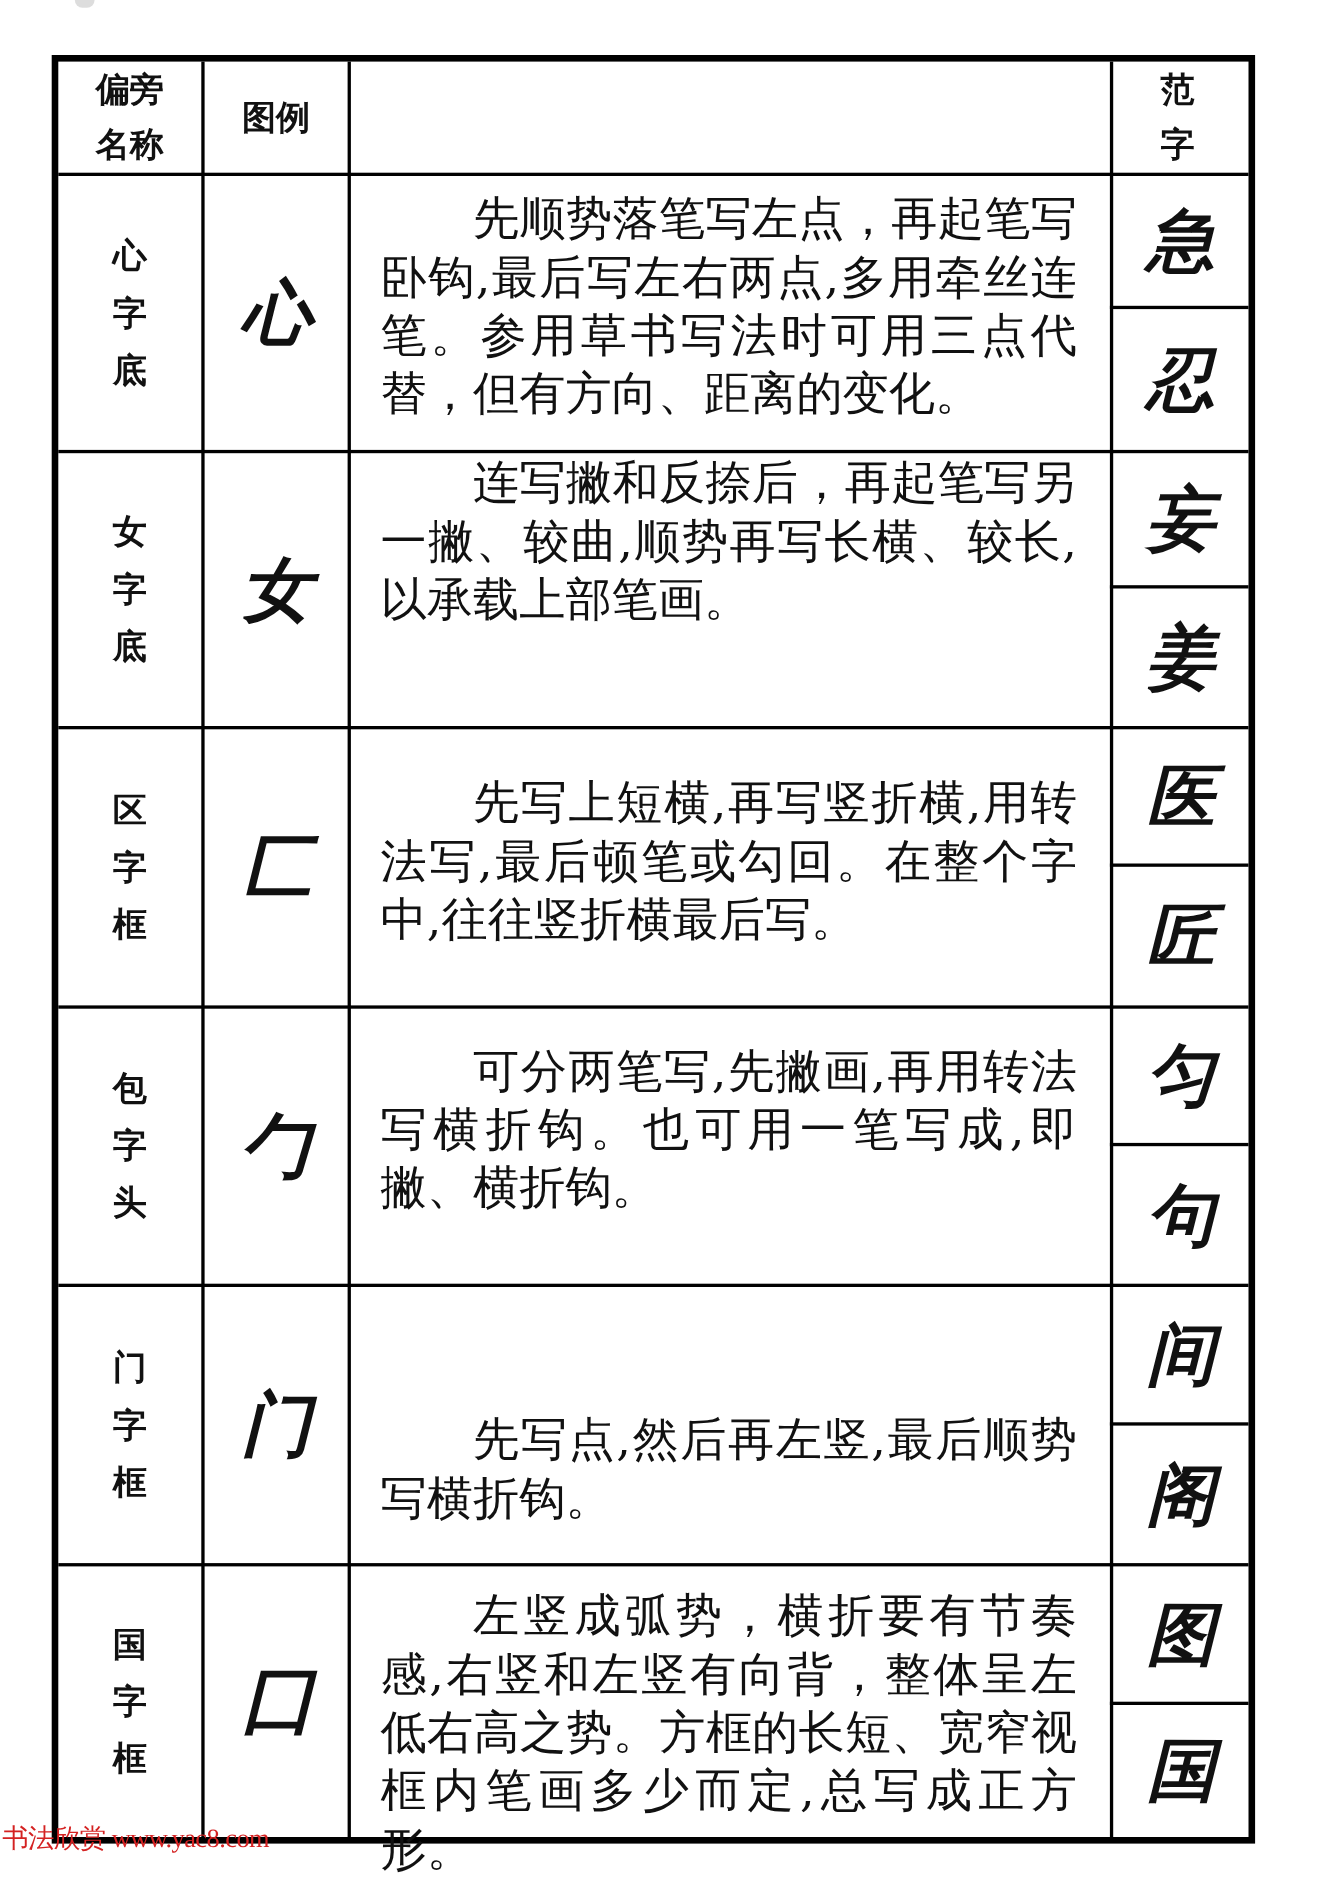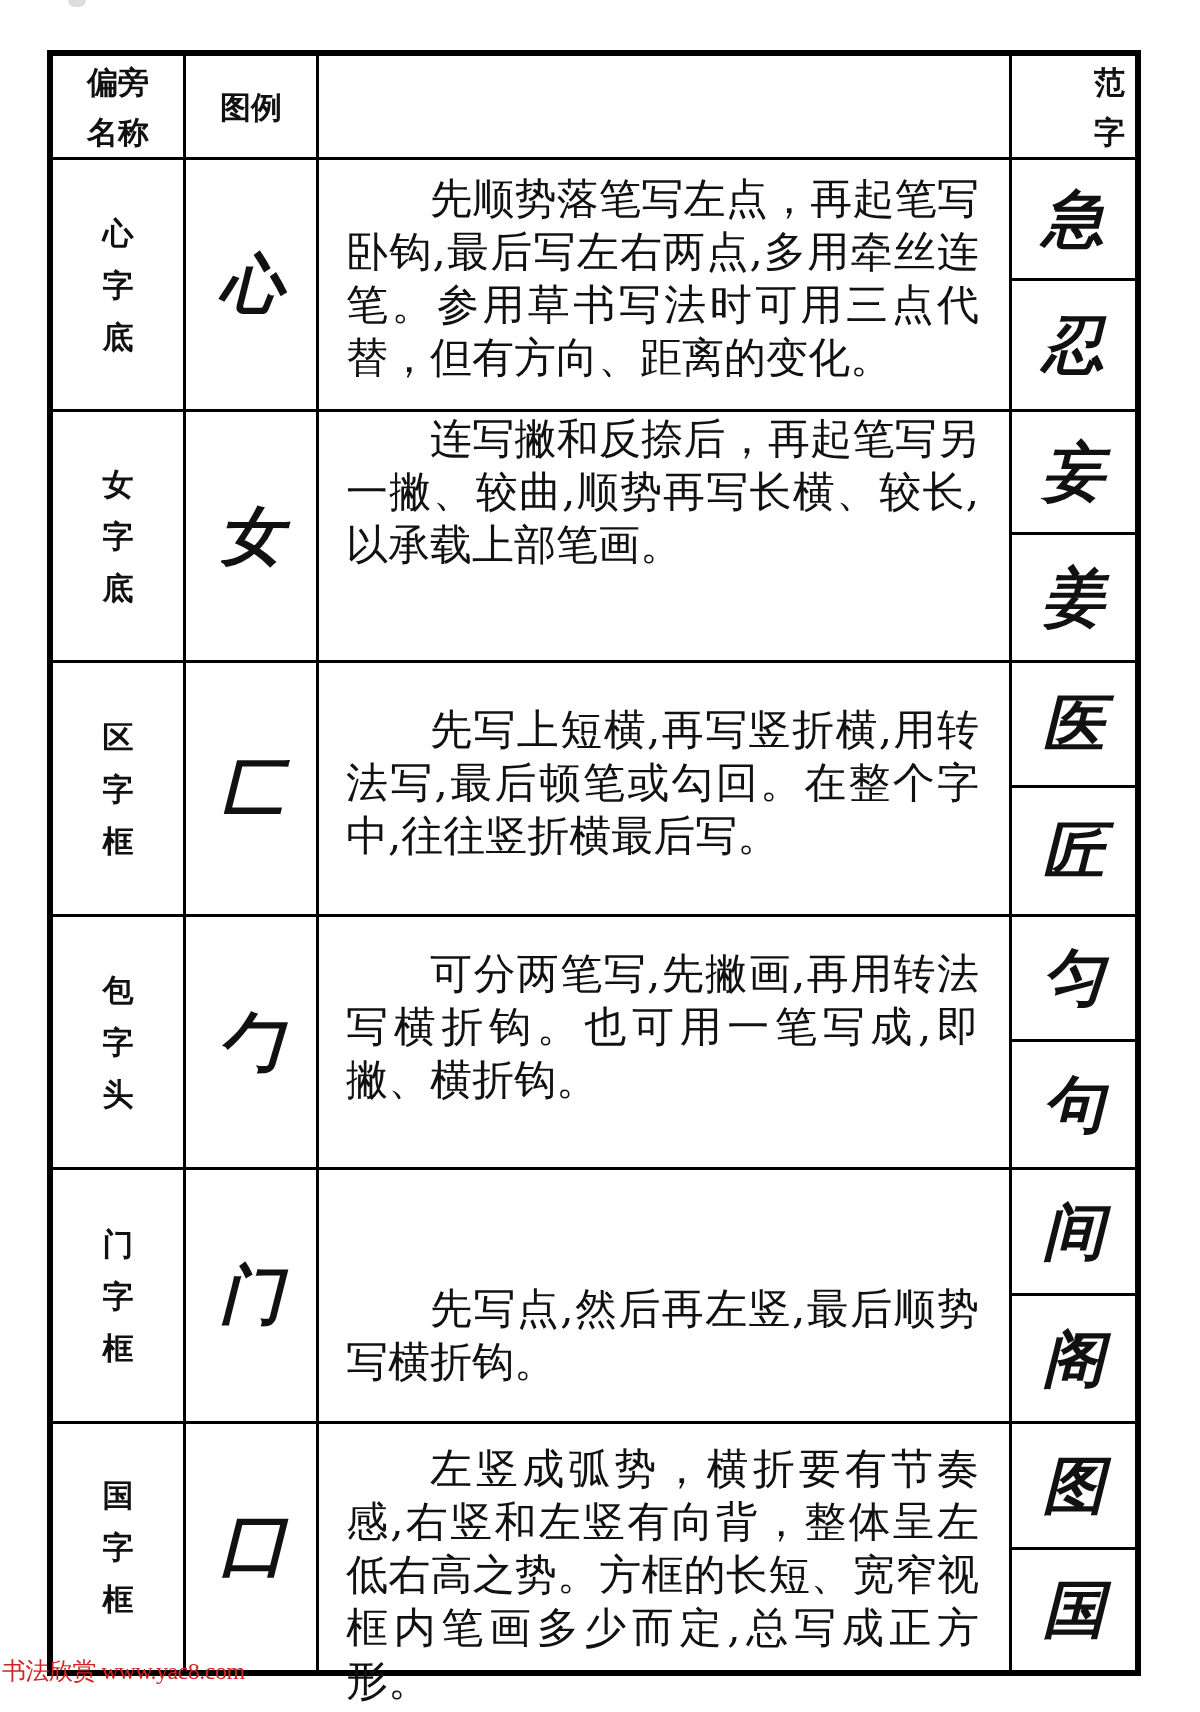--- a/index.html
+++ b/index.html
@@ -54,21 +54,21 @@
   <div class="hline" style="left:956px; right:0; top:1111px;"></div>
   <div class="hline" style="left:956px; right:0; top:1237px;"></div>
   <div class="hline" style="left:956px; right:0; top:1365px;"></div>
   <div class="hline" style="left:956px; right:0; top:1491px;"></div>
 
   <div class="cell hdr" style="left:133px; top:0; width:130px; height:101px;">图例</div>
   <div class="cell hdr" style="left:0; top:0; width:130px; height:101px; flex-direction:column;">
     <span>偏旁</span>
     <span>名称</span>
   </div>
-  <div class="cell hdr hdr-fan" style="left:959px; top:0; width:123px; height:101px;margin-left:39px;">范字</div>
+  <div class="cell hdr hdr-fan" style="left:959px; top:0; width:123px; height:101px;">范字</div>
 
   <div class="cell name" style="left:0; top:104px; width:130px; height:249px;">
     <span>心</span>
     <span>字</span>
     <span>底</span>
   </div>
   <div class="cell example" style="left:133px; top:104px; width:130px; height:249px;">心</div>
   <div class="cell desc" style="left:266px; top:104px; width:690px; height:249px; padding-top:12px;">
     <p>先顺势落笔写左点，再起笔写卧钩,最后写左右两点,多用牵丝连笔。参用草书写法时可用三点代替，但有方向、距离的变化。</p>
   </div>

